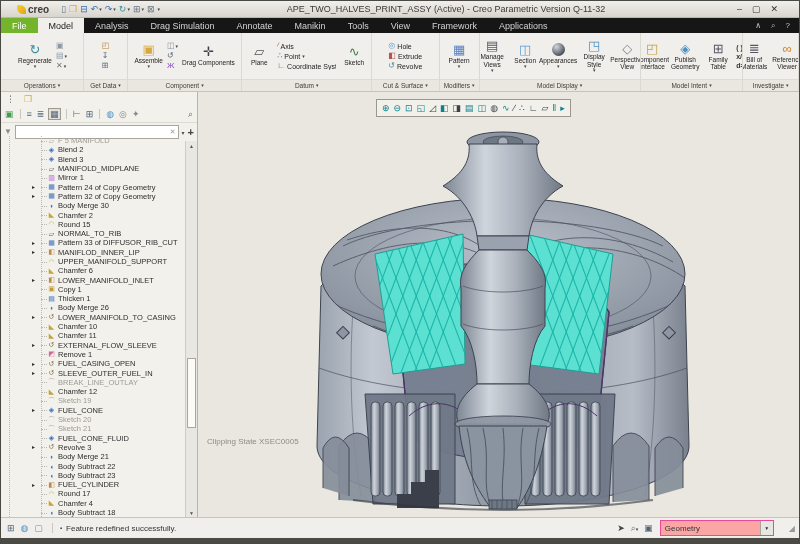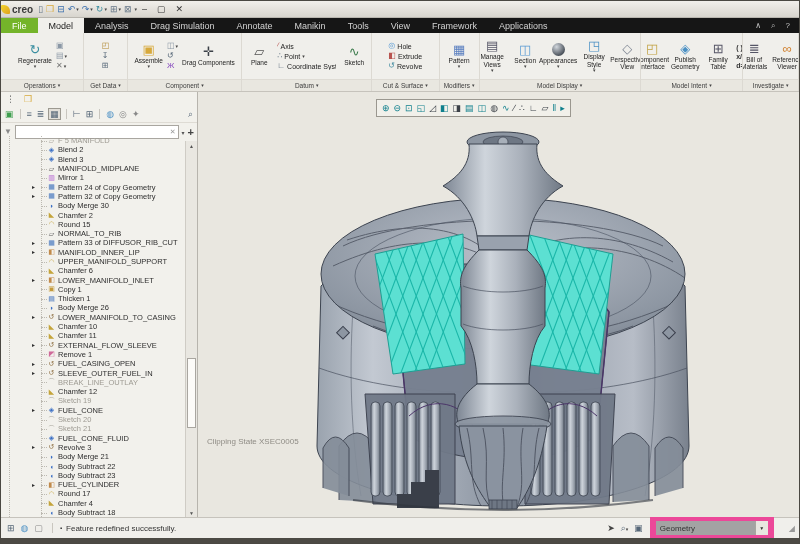--- a/index.html
+++ b/index.html
@@ -1,21 +1,21 @@
 <!DOCTYPE html>
 <html><head>
 <meta charset="utf-8">
 <style>
   html,body{margin:0;padding:0;background:#9a9archive;}
   body{margin:0;background:#8f8d86;font-family:"Liberation Sans",sans-serif;}
   .window{width:800px;height:544px;border:1px solid #4a4842;background:#f0efeb;box-sizing:border-box;
           display:flex;flex-direction:column;overflow:hidden;position:relative;}
   
   .titlebar{height:16px;flex:0 0 16px;background:linear-gradient(#f1efeb,#d8d5ce);display:flex;align-items:center;
-            padding:0 0;gap:0;border-bottom:1px solid #b9b6af;}
+            padding:0 16px;gap:7px;border-bottom:1px solid #b9b6af;}
   .logo{display:flex;align-items:center;gap:2px;margin-right:5px;}
   .logo-mark{width:9px;height:9px;background:linear-gradient(135deg,#f2d32f,#dfa11c);border-radius:1px 6px 1px 6px;}
   .logo-text{font-size:10px;font-weight:bold;color:#3a3a3a;}
   .qa{display:flex;align-items:center;gap:3px;}
   .qa .qitem{display:flex;align-items:center;gap:1px;}
   .ico{line-height:1;}
   .qa .ico{font-size:9px;}
   .caret{font-size:5px;color:#444;line-height:1;}
   .title-text{flex:1;text-align:center;font-size:9px;color:#3a3a3a;white-space:nowrap;overflow:hidden;}
   .winctl{display:flex;gap:10px;padding:0 5px;}
@@ -84,21 +84,21 @@
   .annotation{position:absolute;left:9px;top:345px;font-size:8px;color:#8f8c85;z-index:4;}
   .model-svg{position:absolute;left:115px;top:24px;width:398px;height:398px;z-index:2;}
   
   .statusbar{height:20px;flex:0 0 20px;background:#f0efeb;border-top:1px solid #c6c3bc;display:flex;align-items:center;
              font-size:8px;color:#333;padding:0 4px;gap:5px;}
   .status-icons{display:flex;gap:6px;align-items:center;padding:0 2px;}
   .status-icons .ico{font-size:9px;}
   .status-msg{display:flex;gap:4px;align-items:center;}
   .bullet{font-size:6px;}
   .spacer{flex:1;}
-  .geo-select{width:108px;height:14px;background:#a3a3a3;border:6px solid #ec4899;display:flex;align-items:center;
+  .geo-select{width:108px;height:14px;background:#fca5a5;border:1px solid #ec4899;display:flex;align-items:center;
               font-size:8px;padding-left:4px;margin-right:10px;text-align:center;}
   .gcaret{margin-left:auto;width:12px;height:100%;background:#e8e6e0;border-left:1px solid #a9a6a0;
           display:flex;align-items:center;justify-content:center;font-size:5px;}
   .grip{font-size:8px;color:#999;}
   .bottom-frame{height:5px;flex:0 0 5px;background:#4c4a44;}
 </style>
 </head>
 <body>
 
 <div class="window">
@@ -134,20 +134,21 @@
           <span class="ico" style="color: rgb(102, 119, 136);">⊞</span>
           <span class="caret">▾</span>
         </span>
         <span class="qitem">
           <span class="ico" style="color: rgb(102, 119, 136);">⊠</span>
         </span>
         <span class="qitem">
           <span class="caret">▾</span>
         </span>
       </span>
+    <span class="title-text">APE_TWO_HALVES_PRINT_ASSY (Active) - Creo Parametric Version Q-11-32</span>
     <span class="winctl" id="winctl">
         <span>–</span>
         <span>▢</span>
         <span>✕</span>
       </span>
   </div>
 
   <div class="tabbar" id="tabbar">
       <div class="tab file">File</div>
       <div class="tab active">Model</div>

